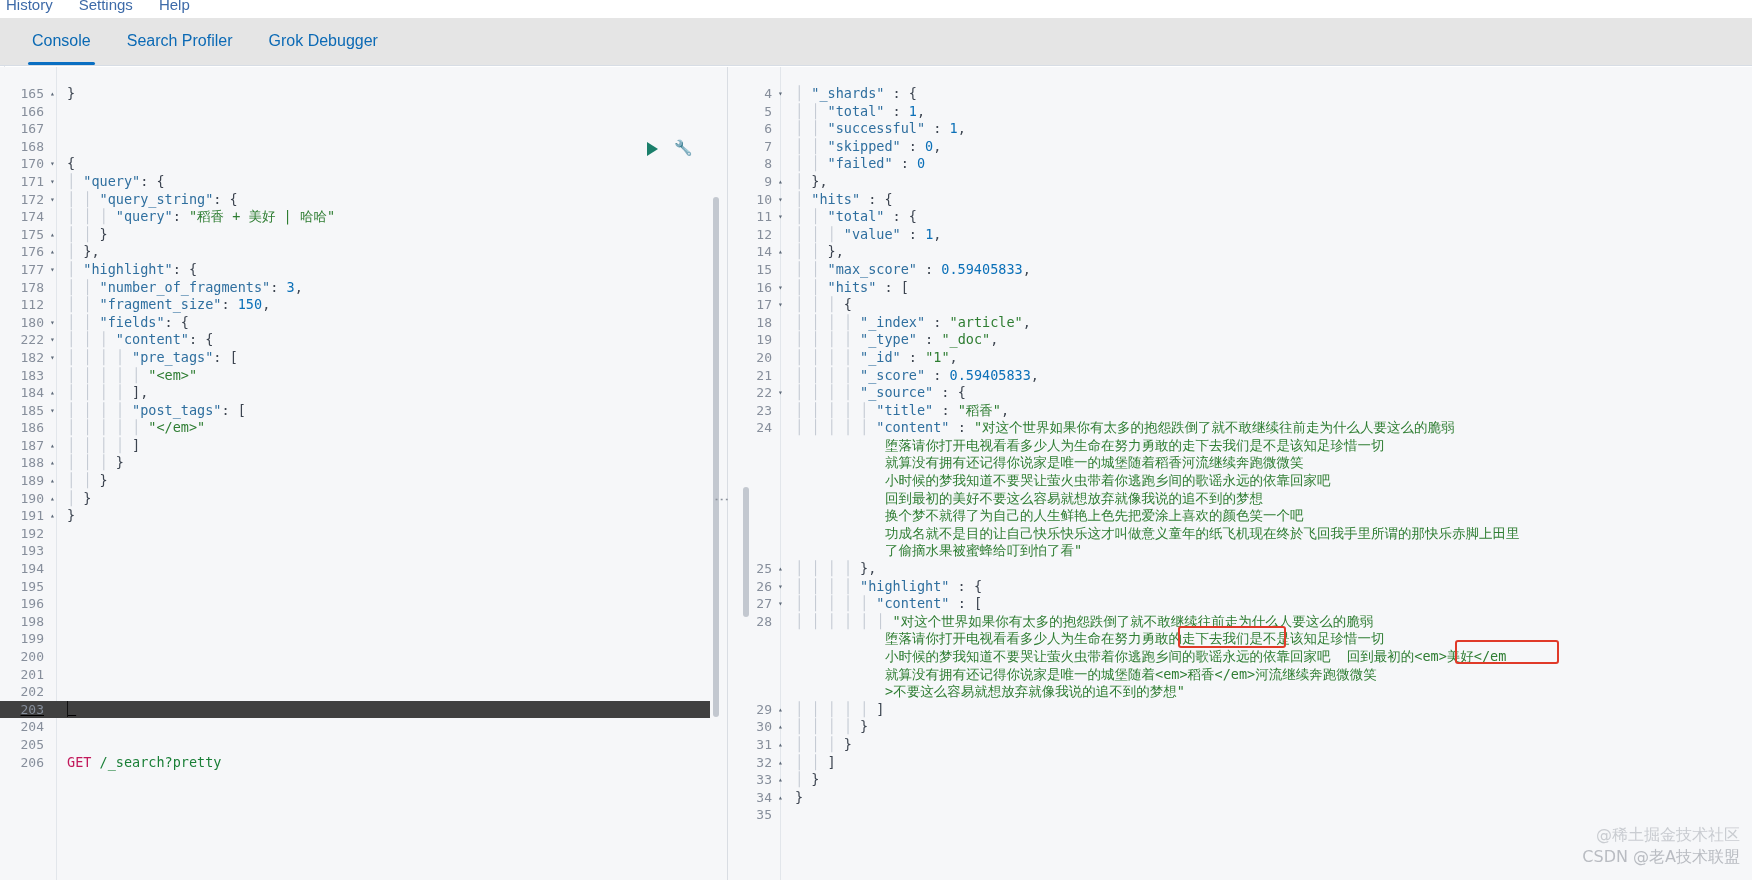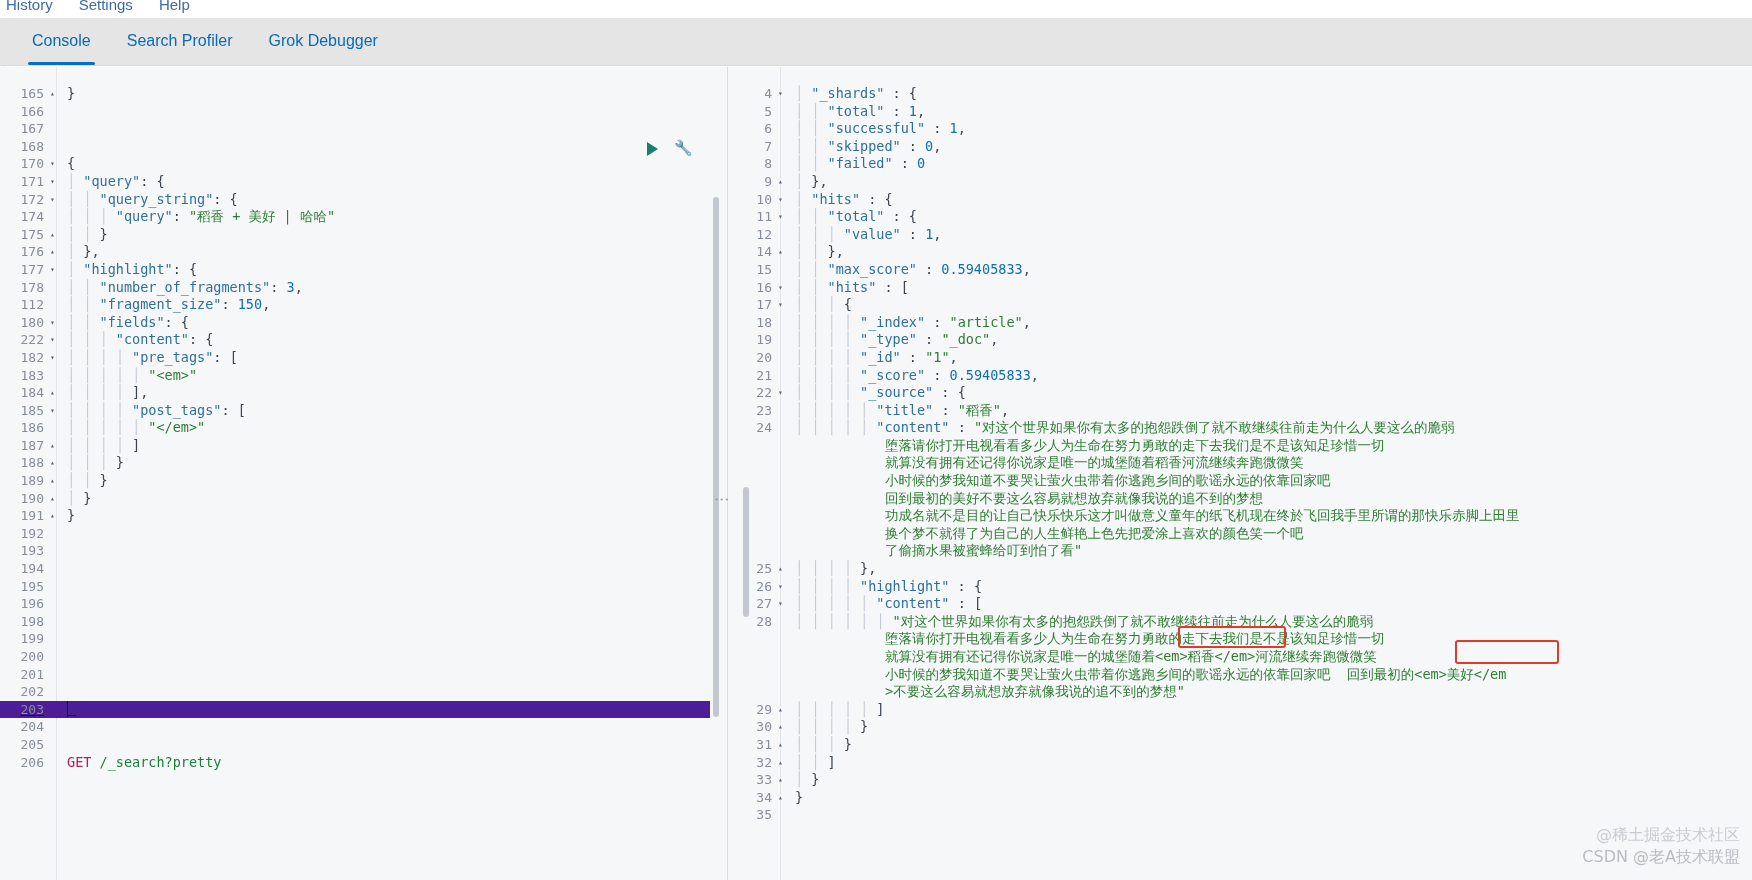--- a/index.html
+++ b/index.html
@@ -48,21 +48,21 @@
   .pane-right { flex:1; }
 
   .gutter-rule {
     position:absolute; top:0; bottom:0; width:1px; background:#e2e6eb;
   }
   .pane-left .gutter-rule  { left:56px; }
   .pane-right .gutter-rule { left:52px; }
 
   .code-rows { position:absolute; top:2px; left:0; right:17px;margin-top:16px; }
   .row { display:flex; height:17.6px; align-items:center; white-space:pre; }
-  .row.hl { background:#4c1d95;text-decoration:underline; }
+  .row.hl { background:#404040;text-decoration:underline; }
   .ln {
     width:48px; min-width:48px; text-align:right; padding-right:4px;
     color:#868e9b; font-size:13px; user-select:none;
   }
   .fold {
     width:9px; min-width:9px; font-size:8px; color:#5f6b7a;
     line-height:17.6px; text-align:center; user-select:none;
   }
   .txt { padding-left:10px; }
 
@@ -202,30 +202,30 @@
           <div class="row"><div class="ln">19</div><div class="fold"></div><div class="txt"><span class="ind">│ </span><span class="ind">│ </span><span class="ind">│ </span><span class="ind">│ </span><span class="k">"_type"</span><span class="p"> </span><span class="p">:</span><span class="p"> </span><span class="s">"_doc"</span><span class="p">,</span></div></div>
           <div class="row"><div class="ln">20</div><div class="fold"></div><div class="txt"><span class="ind">│ </span><span class="ind">│ </span><span class="ind">│ </span><span class="ind">│ </span><span class="k">"_id"</span><span class="p"> </span><span class="p">:</span><span class="p"> </span><span class="s">"1"</span><span class="p">,</span></div></div>
           <div class="row"><div class="ln">21</div><div class="fold"></div><div class="txt"><span class="ind">│ </span><span class="ind">│ </span><span class="ind">│ </span><span class="ind">│ </span><span class="k">"_score"</span><span class="p"> </span><span class="p">:</span><span class="p"> </span><span class="n">0.59405833</span><span class="p">,</span></div></div>
           <div class="row"><div class="ln">22</div><div class="fold">▾</div><div class="txt"><span class="ind">│ </span><span class="ind">│ </span><span class="ind">│ </span><span class="ind">│ </span><span class="k">"_source"</span><span class="p"> </span><span class="p">:</span><span class="p"> </span><span class="p">{</span></div></div>
           <div class="row"><div class="ln">23</div><div class="fold"></div><div class="txt"><span class="ind">│ </span><span class="ind">│ </span><span class="ind">│ </span><span class="ind">│ </span><span class="ind">│ </span><span class="k">"title"</span><span class="p"> </span><span class="p">:</span><span class="p"> </span><span class="s">"稻香"</span><span class="p">,</span></div></div>
           <div class="row"><div class="ln">24</div><div class="fold"></div><div class="txt"><span class="ind">│ </span><span class="ind">│ </span><span class="ind">│ </span><span class="ind">│ </span><span class="ind">│ </span><span class="k">"content"</span><span class="p"> </span><span class="p">:</span><span class="p"> </span><span class="s">"对这个世界如果你有太多的抱怨跌倒了就不敢继续往前走为什么人要这么的脆弱</span></div></div>
           <div class="row"><div class="ln"></div><div class="fold"></div><div class="txt" style="padding-left: 100px;"><span class="s">堕落请你打开电视看看多少人为生命在努力勇敢的走下去我们是不是该知足珍惜一切</span></div></div>
           <div class="row"><div class="ln"></div><div class="fold"></div><div class="txt" style="padding-left: 100px;"><span class="s">就算没有拥有还记得你说家是唯一的城堡随着稻香河流继续奔跑微微笑</span></div></div>
           <div class="row"><div class="ln"></div><div class="fold"></div><div class="txt" style="padding-left: 100px;"><span class="s">小时候的梦我知道不要哭让萤火虫带着你逃跑乡间的歌谣永远的依靠回家吧</span></div></div>
           <div class="row"><div class="ln"></div><div class="fold"></div><div class="txt" style="padding-left: 100px;"><span class="s">回到最初的美好不要这么容易就想放弃就像我说的追不到的梦想</span></div></div>
+          <div class="row"><div class="ln"></div><div class="fold"></div><div class="txt" style="padding-left: 100px;"><span class="s">换个梦不就得了为自己的人生鲜艳上色先把爱涂上喜欢的颜色笑一个吧</span></div></div>
           <div class="row"><div class="ln"></div><div class="fold"></div><div class="txt" style="padding-left: 100px;"><span class="s">功成名就不是目的让自己快乐快乐这才叫做意义童年的纸飞机现在终於飞回我手里所谓的那快乐赤脚上田里</span></div></div>
-          <div class="row"><div class="ln"></div><div class="fold"></div><div class="txt" style="padding-left: 100px;"><span class="s">换个梦不就得了为自己的人生鲜艳上色先把爱涂上喜欢的颜色笑一个吧</span></div></div>
           <div class="row"><div class="ln"></div><div class="fold"></div><div class="txt" style="padding-left: 100px;"><span class="s">了偷摘水果被蜜蜂给叮到怕了看"</span></div></div>
           <div class="row"><div class="ln">25</div><div class="fold">▴</div><div class="txt"><span class="ind">│ </span><span class="ind">│ </span><span class="ind">│ </span><span class="ind">│ </span><span class="p">}</span><span class="p">,</span></div></div>
           <div class="row"><div class="ln">26</div><div class="fold">▾</div><div class="txt"><span class="ind">│ </span><span class="ind">│ </span><span class="ind">│ </span><span class="ind">│ </span><span class="k">"highlight"</span><span class="p"> </span><span class="p">:</span><span class="p"> </span><span class="p">{</span></div></div>
           <div class="row"><div class="ln">27</div><div class="fold">▾</div><div class="txt"><span class="ind">│ </span><span class="ind">│ </span><span class="ind">│ </span><span class="ind">│ </span><span class="ind">│ </span><span class="k">"content"</span><span class="p"> </span><span class="p">:</span><span class="p"> </span><span class="p">[</span></div></div>
           <div class="row"><div class="ln">28</div><div class="fold"></div><div class="txt"><span class="ind">│ </span><span class="ind">│ </span><span class="ind">│ </span><span class="ind">│ </span><span class="ind">│ </span><span class="ind">│ </span><span class="s">"对这个世界如果你有太多的抱怨跌倒了就不敢继续往前走为什么人要这么的脆弱</span></div></div>
           <div class="row"><div class="ln"></div><div class="fold"></div><div class="txt" style="padding-left: 100px;"><span class="s">堕落请你打开电视看看多少人为生命在努力勇敢的走下去我们是不是该知足珍惜一切</span></div></div>
+          <div class="row"><div class="ln"></div><div class="fold"></div><div class="txt" style="padding-left: 100px;"><span class="s">小时候的梦我知道不要哭让萤火虫带着你逃跑乡间的歌谣永远的依靠回家吧  回到最初的&lt;em&gt;美好&lt;/em</span></div></div>
           <div class="row"><div class="ln"></div><div class="fold"></div><div class="txt" style="padding-left: 100px;"><span class="s">就算没有拥有还记得你说家是唯一的城堡随着&lt;em&gt;稻香&lt;/em&gt;河流继续奔跑微微笑</span></div></div>
-          <div class="row"><div class="ln"></div><div class="fold"></div><div class="txt" style="padding-left: 100px;"><span class="s">小时候的梦我知道不要哭让萤火虫带着你逃跑乡间的歌谣永远的依靠回家吧  回到最初的&lt;em&gt;美好&lt;/em</span></div></div>
           <div class="row"><div class="ln"></div><div class="fold"></div><div class="txt" style="padding-left: 100px;"><span class="s">&gt;不要这么容易就想放弃就像我说的追不到的梦想"</span></div></div>
           <div class="row"><div class="ln">29</div><div class="fold">▴</div><div class="txt"><span class="ind">│ </span><span class="ind">│ </span><span class="ind">│ </span><span class="ind">│ </span><span class="ind">│ </span><span class="p">]</span></div></div>
           <div class="row"><div class="ln">30</div><div class="fold">▴</div><div class="txt"><span class="ind">│ </span><span class="ind">│ </span><span class="ind">│ </span><span class="ind">│ </span><span class="p">}</span></div></div>
           <div class="row"><div class="ln">31</div><div class="fold">▴</div><div class="txt"><span class="ind">│ </span><span class="ind">│ </span><span class="ind">│ </span><span class="p">}</span></div></div>
           <div class="row"><div class="ln">32</div><div class="fold">▴</div><div class="txt"><span class="ind">│ </span><span class="ind">│ </span><span class="p">]</span></div></div>
           <div class="row"><div class="ln">33</div><div class="fold">▴</div><div class="txt"><span class="ind">│ </span><span class="p">}</span></div></div>
           <div class="row"><div class="ln">34</div><div class="fold">▴</div><div class="txt"><span class="p">}</span></div></div>
           <div class="row"><div class="ln">35</div><div class="fold"></div><div class="txt"></div></div>
         </div>
       <div class="vscroll" style="left:15px; top:420px; height:130px;"></div>

